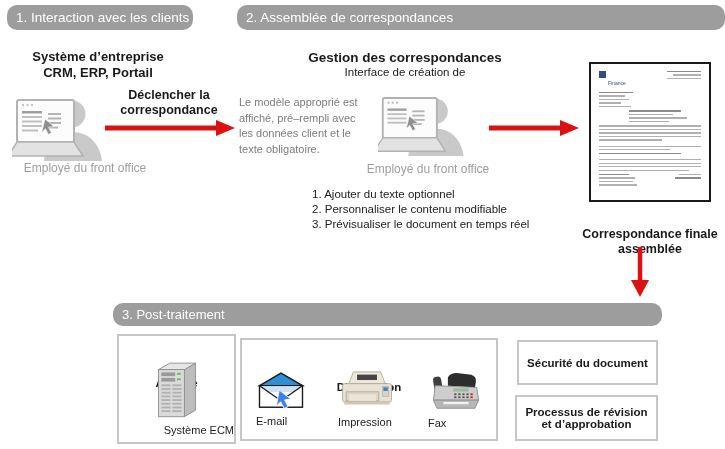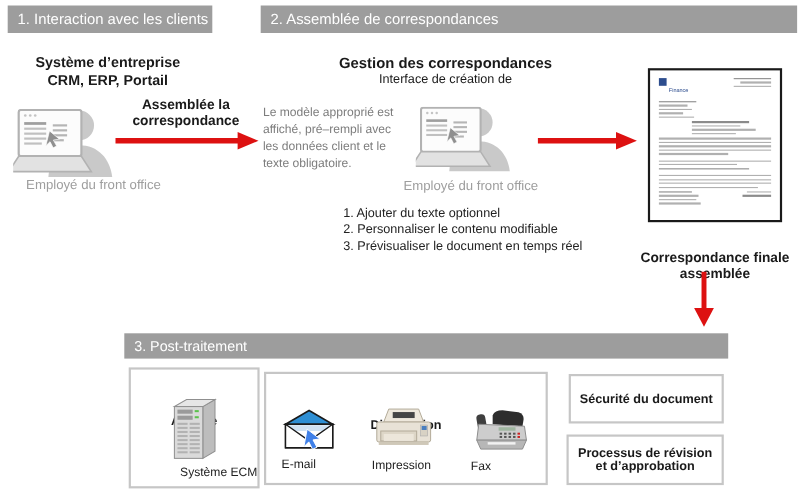--- a/index.html
+++ b/index.html
@@ -1,20 +1,20 @@
 <!DOCTYPE html>
 <html><head>
 <meta charset="utf-8">
 <style>
   html,body{margin:0;padding:0;background:#fff;}
   #stage{position:relative;width:725px;height:449px;background:#fff;overflow:hidden;
          font-family:"Liberation Sans",sans-serif;color:#1a1a1a;}
 
   .hbar{position:absolute;background:#9d9d9d;color:#fff;font-size:13.5px;height:25px;
-        line-height:25px;padding-left:9px;box-sizing:border-box;}
+        line-height:25px;padding-left:9px;box-sizing:border-box;border-radius:10px;}
   #bar1{left:7px;top:5px;width:186px;}
   #bar2{left:237px;top:5px;width:488px;}
   #bar3{left:113px;top:303px;width:549px;height:23px;line-height:23px;font-size:13px;}
 
   .abs{position:absolute;}
   .gray{color:#9e9e9e;}
 
   #sys-title{left:8px;top:49px;width:180px;font-weight:bold;font-size:13px;line-height:15.5px;text-align:center;}
   #actor1{left:0;top:161px;width:170px;font-size:12px;text-align:center;}
   #trigger{left:110px;top:88px;width:118px;font-weight:bold;font-size:12.5px;line-height:15px;text-align:center;}
@@ -85,21 +85,21 @@
       <rect x="36" y="14" width="13" height="2" fill="#b5b5b5"></rect>
       <rect x="36" y="18.5" width="13" height="2" fill="#b5b5b5"></rect>
       <rect x="36" y="23" width="13" height="2" fill="#b5b5b5"></rect>
       <rect x="36" y="27.5" width="10" height="2" fill="#b5b5b5"></rect>
       <path d="M33,20 l9,7.5 -5.5,0.8 3,5.5 -3.2,1.6 -2.8,-5.6 -3.8,3.6 Z" fill="#8f8f8f" stroke="#fff" stroke-width="0.6"></path>
       <polygon points="5,43 62,43 71,57 -4,57" fill="#e2e2e2" stroke="#b2b2b2" stroke-width="1.5"></polygon>
     </svg>
   </div>
   <div id="actor1" class="abs gray">Employé du front office</div>
 
-  <div id="trigger" class="abs">Assemblée la correspondance</div>
+  <div id="trigger" class="abs">Déclencher la correspondance</div>
   <div class="abs" style="left:104px;top:119px;">
     <svg width="132" height="18">
         <line x1="1" y1="9" x2="114" y2="9" stroke="#dd1111" stroke-width="5"></line>
       <polygon points="112,1 131,9 112,17" fill="#dd1111"></polygon>
       </svg>
   </div>
 
   <div id="s2-title" class="abs">Gestion des correspondances</div>
   <div id="s2-sub" class="abs">Interface de création de</div>
   <div id="s2-desc" class="abs">Le modèle approprié est affiché, pré–rempli avec les données client et le texte obligatoire.</div>

